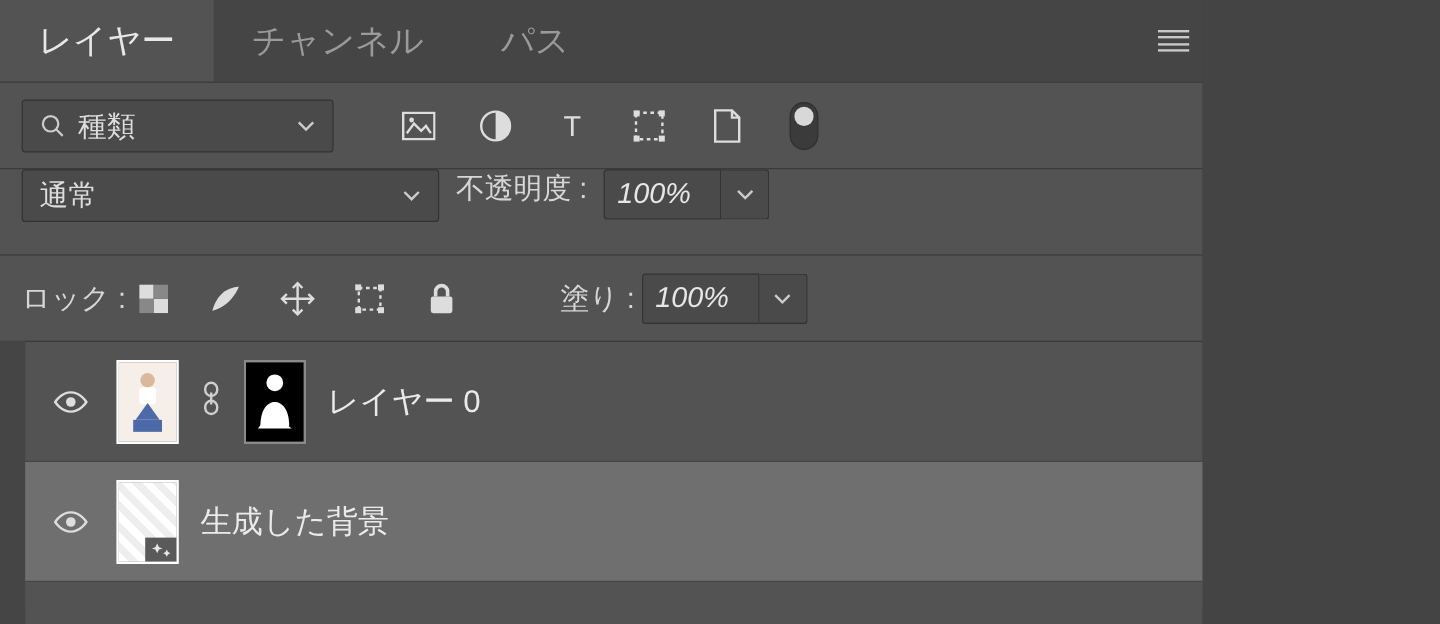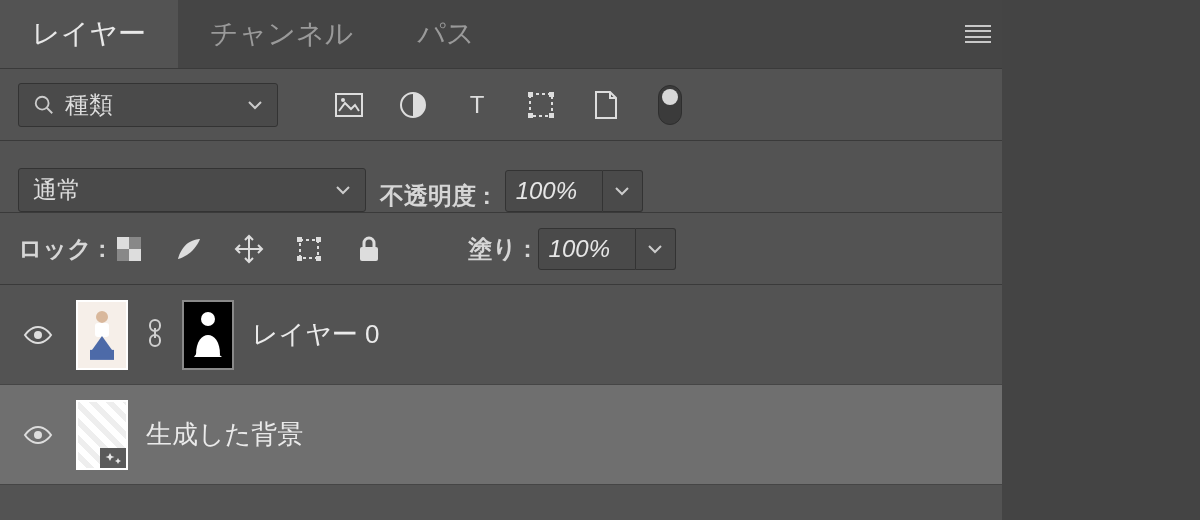--- a/index.html
+++ b/index.html
@@ -8,38 +8,38 @@
     
     .tabs { display:flex; align-items:center; height:68px; background:#454545; }
     .tab { height:68px; display:flex; align-items:center; justify-content:center; padding:0 32px; font-size:28px; color:#9a9a9a; cursor:pointer; }
     .tab.active { background:#535353; color:#e8e8e8; }
     .tabs-spacer { flex:1; }
     .menu-icon { width:48px; height:68px; display:flex; align-items:center; justify-content:center; color:#c8c8c8; }
     .menu-icon .lines { width:26px; height:18px; display:flex; flex-direction:column; justify-content:space-between; }
     .menu-icon .lines span { height:2px; background:#c8c8c8; display:block; }
     
     .row { display:flex; align-items:center; height:72px; border-top:1px solid #3a3a3a; background:#535353; padding:0 18px; gap:32px; }
-    .row2 { display:flex; align-items:flex-end; height:72px; border-top:1px solid #3a3a3a; background:#535353; padding:0 18px; gap:14px; }
+    .row2 { display:flex; align-items:flex-start; height:72px; border-top:1px solid #3a3a3a; background:#535353; padding:0 18px; gap:14px; }
     .row3 { display:flex; align-items:center; height:72px; border-top:1px solid #3a3a3a; background:#535353; padding:0 18px; gap:6px; }
     .select { display:flex; align-items:center; border:1px solid #333; background:#4a4a4a; height:44px; padding:0 14px; border-radius:3px; gap:10px; color:#ddd; font-size:24px; }
     .select.filter { width:260px; justify-content:flex-start; }
     .select.blend { width:348px; justify-content:space-between; }
     .chev { margin-left:auto; }
     .chev svg { display:block; }
     .icons-strip { display:flex; align-items:center; gap:30px; margin-left:22px; }
     .ib { width:34px; height:34px; display:flex; align-items:center; justify-content:center; color:#ddd; }
     .toggle { margin-left:6px; width:24px; height:40px; border:1px solid #2e2e2e; border-radius:12px; background:#3b3b3b; position:relative; }
     .toggle::after { content:""; position:absolute; top:3px; left:3px; width:16px; height:16px; border-radius:50%; background:#d8d8d8; }
-    .label { font-size:24px; color:#d6d6d6;font-weight:bold; }
+    .label { font-size:24px; color:#d6d6d6; }
     .pct { display:flex; align-items:center;font-style:italic; }
     .pct .val { border:1px solid #333; background:#4a4a4a; height:42px; min-width:98px; padding:0 10px; display:flex; align-items:center; font-size:24px; color:#e6e6e6; border-radius:3px 0 0 3px; }
     .pct .btn { border:1px solid #333; border-left:none; background:#4a4a4a; height:42px; width:40px; display:flex; align-items:center; justify-content:center; border-radius:0 3px 3px 0; }
     .lock-icons { display:flex; align-items:center; gap:26px; }
     
-    .layers { flex:1; background:#535353; border-top:1px solid #3a3a3a; }
+    .layers { flex:1; background:#535353; border-top:1px solid #3a3a3a;margin-left:21px; }
     .layer { display:flex; align-items:center; height:100px; padding:0 18px; gap:18px; border-bottom:1px solid #454545; }
     .layer.selected { background:#6f6f6f; }
     .eye { width:40px; display:flex; align-items:center; justify-content:center; color:#ddd; }
     .thumb { width:52px; height:70px; border:2px solid #fff; background:#eee; position:relative; overflow:hidden; }
     .thumb.photo { background:linear-gradient(180deg,#f6efe9 0%,#f6efe9 100%); }
     .thumb.photo .person { position:absolute; left:50%; top:50%; transform:translate(-50%,-52%); }
     .thumb.mask { border:2px solid #8a8a8a; background:#000; }
     .thumb.mask .sil { position:absolute; left:50%; top:50%; transform:translate(-50%,-50%); }
     .thumb.gen { background:repeating-linear-gradient(45deg,#fff 0 6px,#eee 6px 12px); }
     .thumb .genbadge { position:absolute; right:-2px; bottom:-2px; width:28px; height:22px; background:#5a5a5a; display:flex; align-items:center; justify-content:center; }

